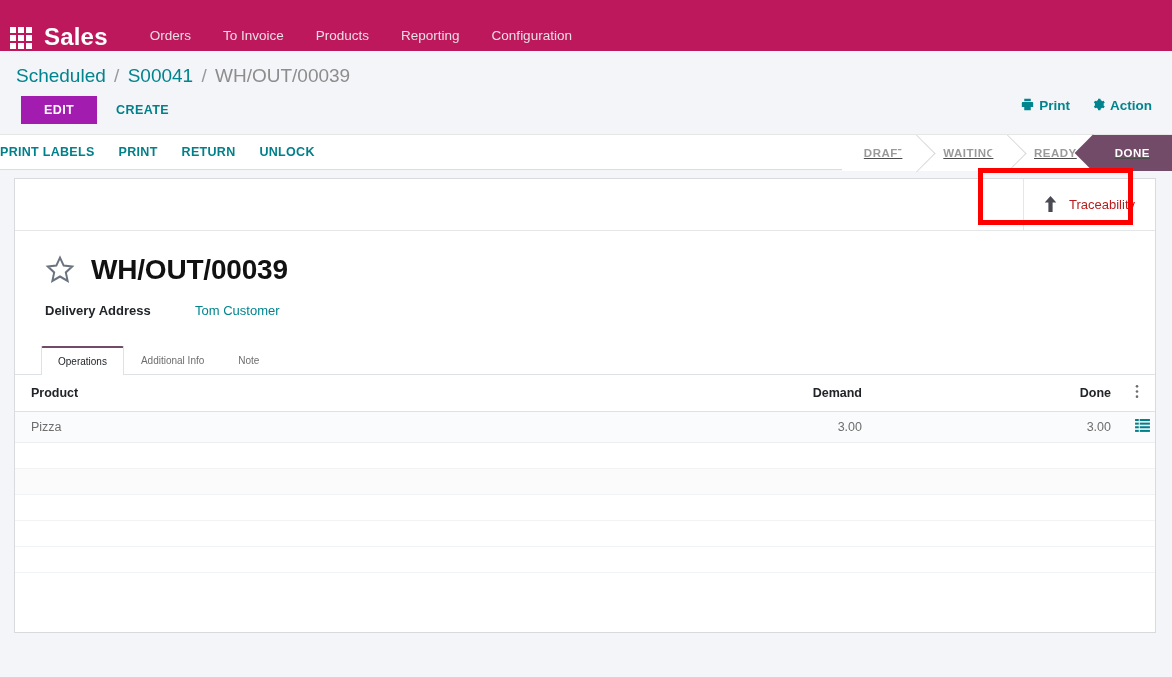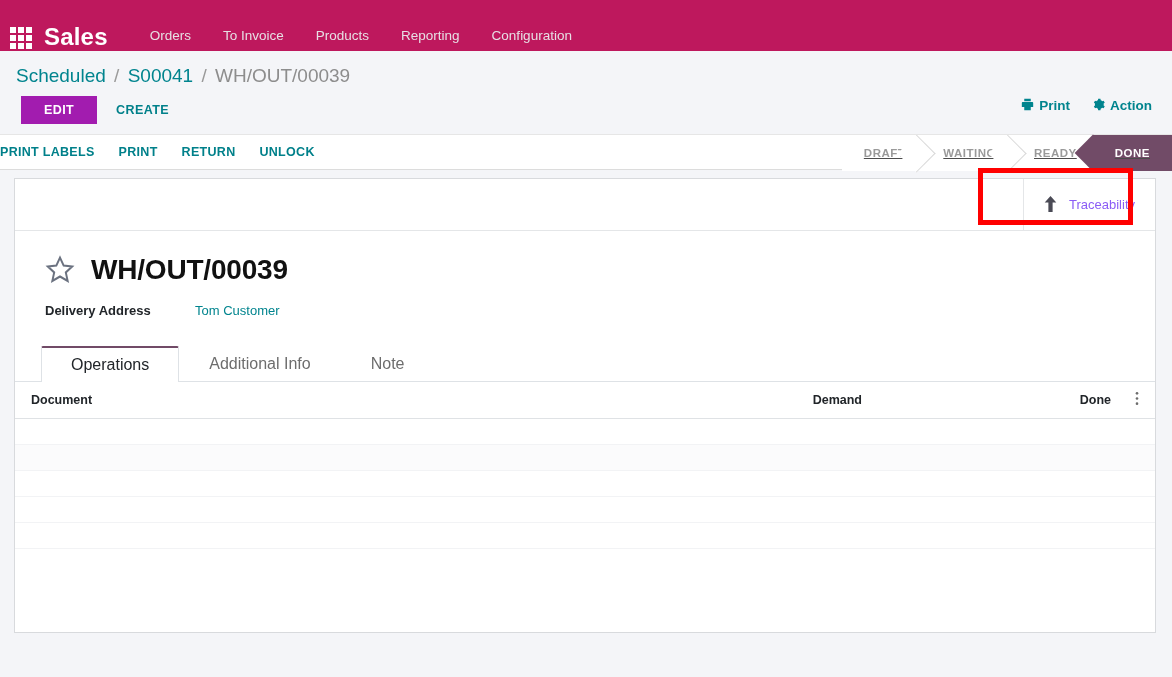--- a/index.html
+++ b/index.html
@@ -196,21 +196,21 @@
     display: flex;
     align-items: center;
     gap: 10px;
     padding: 0 20px 0 18px;
     border-left: 1px solid #e4e6e8;
     cursor: pointer;
     background: #ffffff;
   }
   .stat-button .label {
     font-size: 13px;
-    color: #8b5cf6;
+    color: #b91c1c;
   }
   .arrow-up-icon { display: block; }
   .redbox {
     position: absolute;
     right: 22px; top: -11px;
     width: 155px; height: 57px;
     border: 5px solid #ff0000;
     pointer-events: none;
     z-index: 5;
   }
@@ -251,23 +251,23 @@
   .field-value.link { color: #00848e; cursor: pointer; }
 
   
   .notebook { margin-top: 14px; }
   .tabs {
     display: flex;
     padding-left: 26px;
     border-bottom: 1px solid #dee2e6;
   }
   .tab {
-    font-size: 16px;
+    font-size: 10px;
     color: #6d6d6d;
-    padding: 8px 29px;
+    padding: 8px 16px;
     border: 1px solid transparent;
     border-bottom: none;
     margin-bottom: -1px;
     cursor: pointer;
     background: transparent;
   }
   .tab.active {
     color: #212529;
     background: #ffffff;
     border-color: #dee2e6;
@@ -409,35 +409,54 @@
     <div class="notebook">
       <div class="tabs">
         <div class="tab active">Operations</div>
         <div class="tab">Additional Info</div>
         <div class="tab">Note</div>
       </div>
 
       <table class="lines">
         <thead>
           <tr>
-            <th style="width:50%">Document</th>
+            <th style="width:50%">Product</th>
             <th class="num" style="width:25%">Demand</th>
             <th class="num" style="width:calc(25% - 36px)">Done</th>
             <th class="opt-col">
               <span class="dots-icon">
                 <svg width="4" height="15" viewBox="0 0 4 16">
                     <circle cx="2" cy="2.5" r="1.4" fill="#6d6d6d"></circle>
                     <circle cx="2" cy="8" r="1.4" fill="#6d6d6d"></circle>
                     <circle cx="2" cy="13.5" r="1.4" fill="#6d6d6d"></circle>
                   </svg>
               </span>
             </th>
           </tr>
         </thead>
         <tbody>
+          <tr class="data-row">
+            <td>Pizza</td>
+            <td class="num">3.00</td>
+            <td class="num">3.00</td>
+            <td class="opt-col">
+              <span class="list-icon">
+                <svg width="15" height="13" viewBox="0 0 16 14">
+                  <rect x="0" y="0" width="4" height="2.2" fill="#00808a"></rect>
+                    <rect x="5" y="0" width="11" height="2.2" fill="#00808a"></rect>
+                  <rect x="0" y="3.9" width="4" height="2.2" fill="#00808a"></rect>
+                    <rect x="5" y="3.9" width="11" height="2.2" fill="#00808a"></rect>
+                  <rect x="0" y="7.8" width="4" height="2.2" fill="#00808a"></rect>
+                    <rect x="5" y="7.8" width="11" height="2.2" fill="#00808a"></rect>
+                  <rect x="0" y="11.7" width="4" height="2.2" fill="#00808a"></rect>
+                    <rect x="5" y="11.7" width="11" height="2.2" fill="#00808a"></rect>
+                </svg>
+              </span>
+            </td>
+          </tr>
           <tr class="filler">
               <td colspan="4"></td>
             </tr>
           <tr class="filler alt">
               <td colspan="4"></td>
             </tr>
           <tr class="filler">
               <td colspan="4"></td>
             </tr>
           <tr class="filler">

